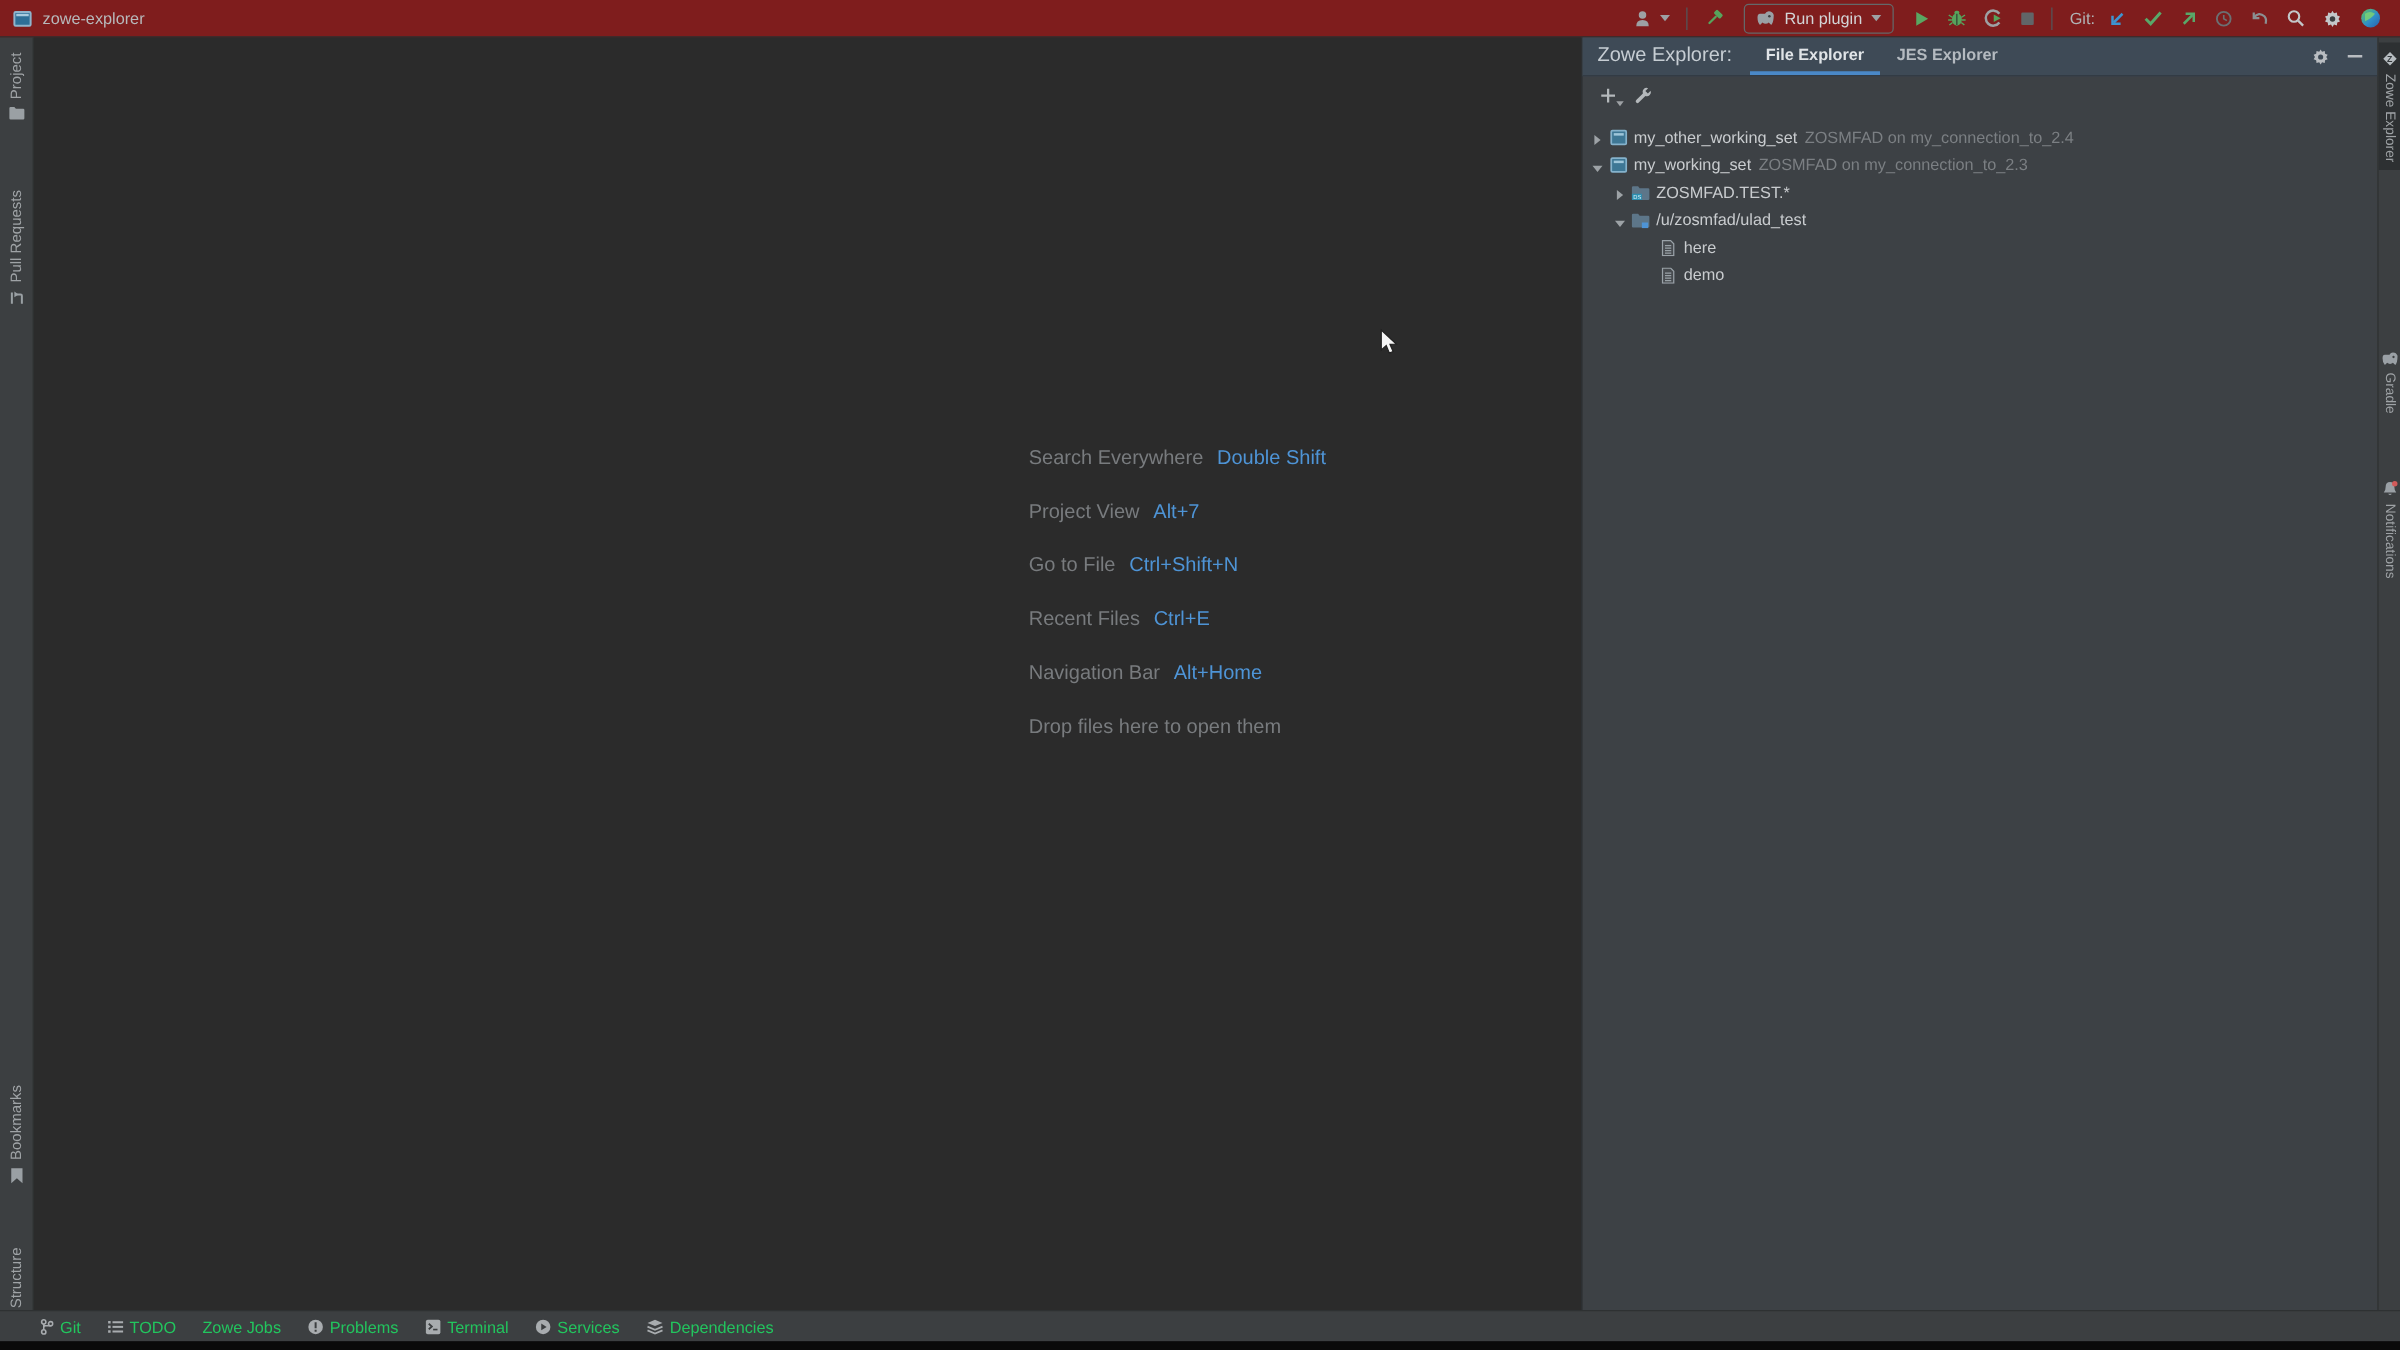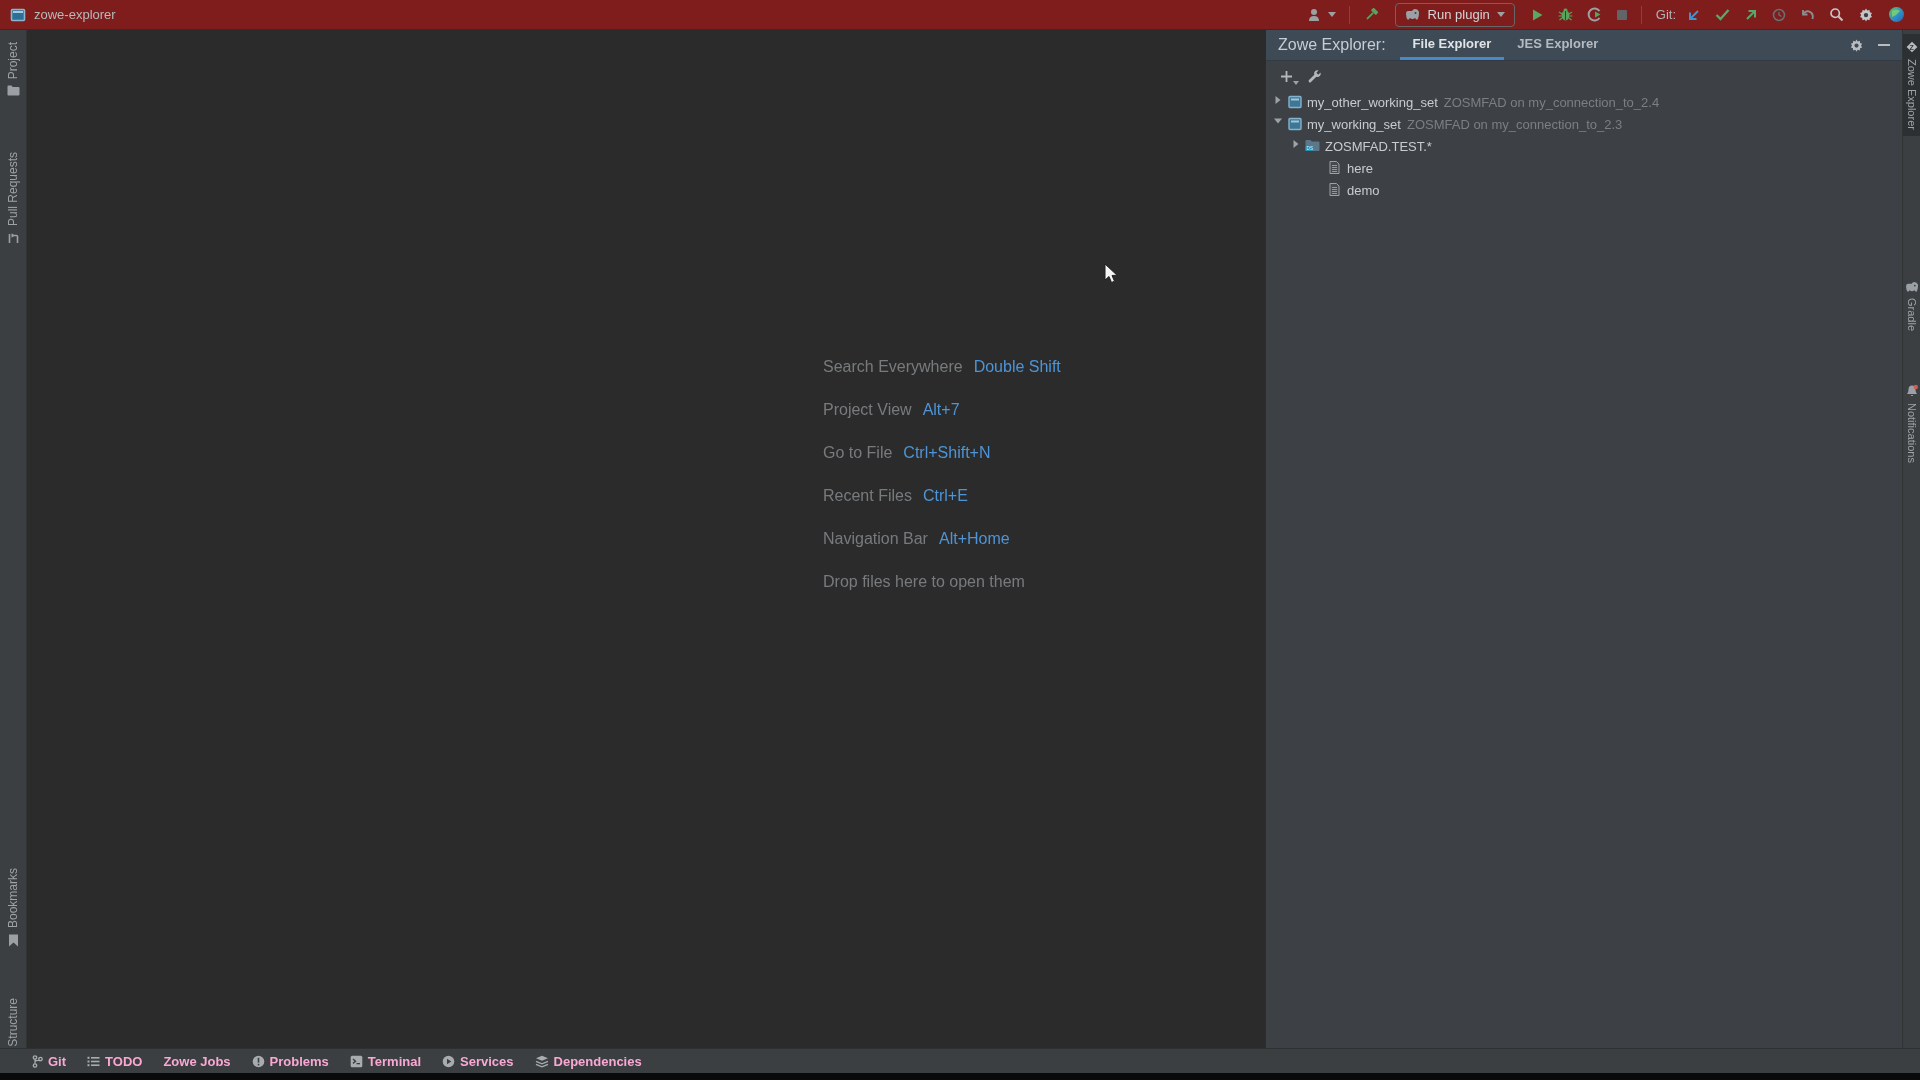--- a/index.html
+++ b/index.html
@@ -59,31 +59,31 @@
   .panel-tab.active { color:#e0e4e7; border-bottom:3px solid #4a88c7; }
   .panel-header-right { margin-left:auto; display:flex; align-items:center; gap:14px;
                         padding-right:12px; }
   .panel-toolbar { height:30px; display:flex; align-items:center; gap:14px; padding-left:14px; }
   .plus-wrap { position:relative; }
   .plus-caret { position:absolute; right:-6px; bottom:-2px; width:0; height:0;
                 border-left:3px solid transparent; border-right:3px solid transparent;
                 border-top:4px solid #9da1a4; }
 
   .tree { padding-top:4px; }
-  .tree-row { height:22px; display:flex; align-items:flex-start; cursor:default; }
+  .tree-row { height:22px; display:flex; align-items:flex-end; cursor:default; }
   .chev { width:16px; display:flex; justify-content:center; }
   .ticon { width:17px; display:flex; justify-content:center; margin-right:4px; }
   .tname { color:#c9cccf; font-size:13px; white-space:pre; }
   .tinfo { color:#7b7f83; font-size:13px; margin-left:6px; white-space:pre; }
 
   
   .statusbar { position:absolute; left:0; top:1048px; width:1920px; height:25px;
                background:#3c3f41; border-top:1px solid #2e3132;
                display:flex; align-items:center; padding-left:32px; gap:21px; }
-  .sb-item { display:flex; align-items:center; gap:5px; color:#f9a8d4; font-size:13px; cursor:default;font-weight:bold; }
+  .sb-item { display:flex; align-items:center; gap:5px; color:#22c55e; font-size:13px; cursor:default; }
   .bottom-strip { position:absolute; left:0; top:1073px; width:1920px; height:7px; background:#0a0a0a; }
 
   .icon { display:inline-flex; align-items:center; justify-content:center; }
   svg { display:block; }
   .cursor { position:absolute; left:1103px; top:263px; }
 </style>
 </head>
 <body>
 
 <div class="app">
@@ -357,20 +357,34 @@
         <span class="ticon">
           <svg width="15" height="13" viewBox="0 0 15 13">
             <path d="M0.5 2 q0-1 1-1 l4 0 l1.2 1.5 l6.8 0 q1 0 1 1 l0 7.5 q0 1-1 1 l-12 0 q-1 0-1-1 z" fill="#5d7689"></path>
             <rect x="0.5" y="7" width="8" height="5" fill="#2d8fb0"></rect>
             <text x="1.6" y="11.3" font-size="4.6" fill="#d8f1fa" font-family="Liberation Sans, sans-serif">DS</text>
           </svg>
         </span>
         <span class="tname">ZOSMFAD.TEST.*</span>
       </div>
 
+      <div class="tree-row" style="padding-left:22px">
+        <span class="chev">
+          <svg width="10" height="8" viewBox="0 0 10 8">
+              <path d="M1 1.5 L5 6.5 L9 1.5 z" fill="#9da2a6"></path>
+            </svg>
+        </span>
+        <span class="ticon">
+          <svg width="15" height="13" viewBox="0 0 15 13">
+            <path d="M0.5 2 q0-1 1-1 l4 0 l1.2 1.5 l6.8 0 q1 0 1 1 l0 7.5 q0 1-1 1 l-12 0 q-1 0-1-1 z" fill="#5d7689"></path>
+            <rect x="8.5" y="8" width="5" height="4.5" fill="#4e94d6"></rect>
+          </svg>
+        </span>
+        <span class="tname">/u/zosmfad/ulad_test</span>
+      </div>
 
       <div class="tree-row" style="padding-left:60px">
         <span class="ticon">
           <svg width="11" height="13" viewBox="0 0 11 13">
             <path d="M1 0.5 L7.5 0.5 L10 3 L10 12.5 L1 12.5 z" fill="#474b4f" stroke="#9aa2a8" stroke-width="1"></path>
             <path d="M3 4.5 L8 4.5 M3 6.5 L8 6.5 M3 8.5 L8 8.5 M3 10.5 L8 10.5" stroke="#9aa2a8" stroke-width="0.9"></path>
           </svg>
         </span>
         <span class="tname">here</span>
       </div>

